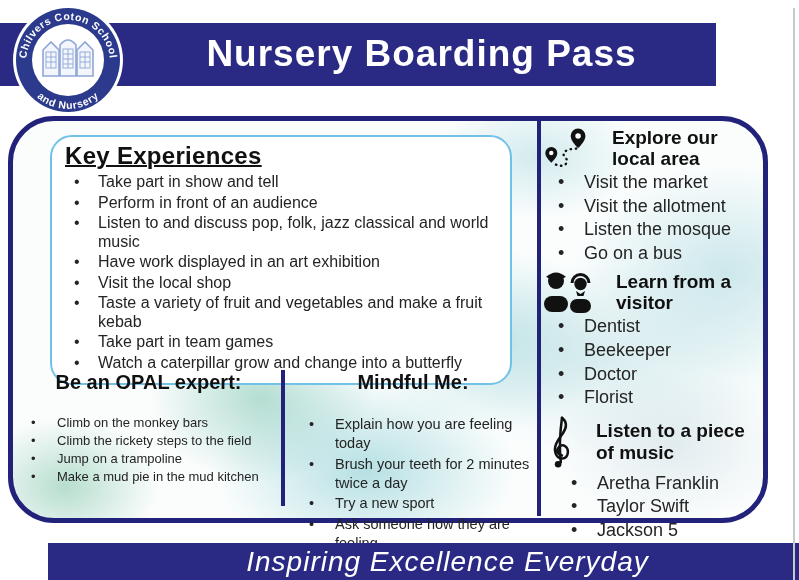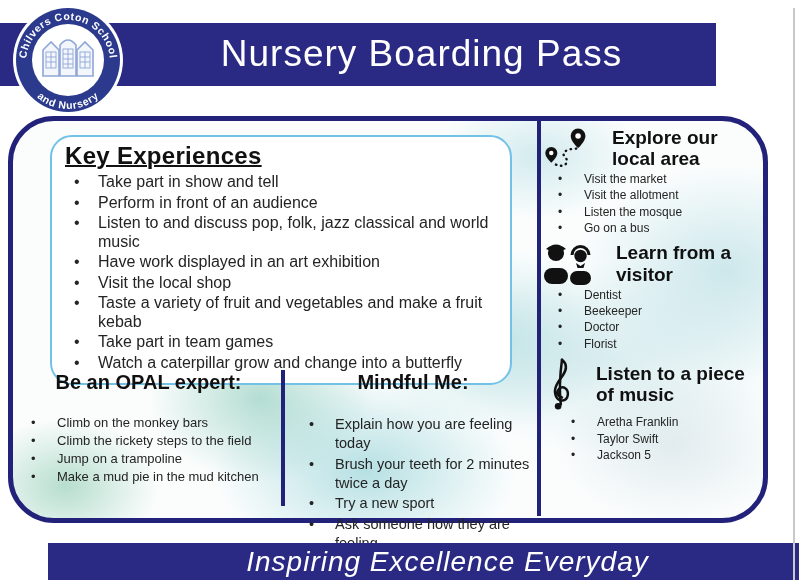--- a/index.html
+++ b/index.html
@@ -3,21 +3,21 @@
 <meta charset="utf-8">
 <style>
   * { box-sizing: border-box; }
   body { margin: 0; background: #ffffff; font-family: "Liberation Sans", "DejaVu Sans", sans-serif; }
   .page { position: relative; width: 799px; height: 580px; background: #fff; overflow: hidden; }
 
   
   .header-bar { position: absolute; left: 0; top: 23px; width: 716px; height: 63px; background: #2A2A85; }
   .header-title {
     position: absolute; left: 135px; right: 8px; top: 0; height: 63px; line-height: 62px;
-    text-align: center; color: #fff; font-size: 37px; font-weight: normal; letter-spacing: 1px;
+    text-align: center; color: #fff; font-size: 37px; font-weight: bold; letter-spacing: 1px;
     white-space: nowrap;
   }
   .logo { position: absolute; left: 12px; top: 4px; width: 112px; height: 112px; }
 
   
   .panel {
     position: absolute; left: 8px; top: 116px; width: 760px; height: 407px;
     border: 5px solid #22227B; border-radius: 46px;
     background:
       radial-gradient(150px 90px at 70% 9%,  rgba(178,220,226,.55), transparent 70%),
@@ -50,21 +50,21 @@
 
   
   .divider-v { position: absolute; background: #22227B; }
   .divider-right { left: 524px; top: -5px; width: 4px; height: 400px; }
   .divider-mid   { left: 268px; top: 249px; width: 4px; height: 136px; }
 
   
   .right-col { position: absolute; left: 530px; top: 5px; width: 218px; color: #242424; }
   .rc-head { display: flex; gap: 21px; align-items: center; font-weight: bold; color: #101010; }
   .rc-head .ht { font-size: 19px; line-height: 1.12; }
-  .rc-list { font-size: 12px; line-height: 1.2; margin: 8px 0 6px 0; }
+  .rc-list { font-size: 18px; line-height: 1.2; margin: 8px 0 6px 0; }
   .rc-list li { padding-left: 41px; margin: 4px 0; }
   .rc-list li::before { left: 15px; }
   .music-list li { padding-left: 54px; }
   .music-list li::before { left: 28px; }
   .icon-wrap { flex: 0 0 auto; display: inline-flex; }
 
   
   .opal { position: absolute; left: 4px; top: 250px; width: 263px; color: #242424; }
   .sec-title { margin: 0 0 21px 0; text-align: center; font-size: 20px; font-weight: bold; color: #101010; }
   .opal-list { font-size: 13px; line-height: 1.24; }

